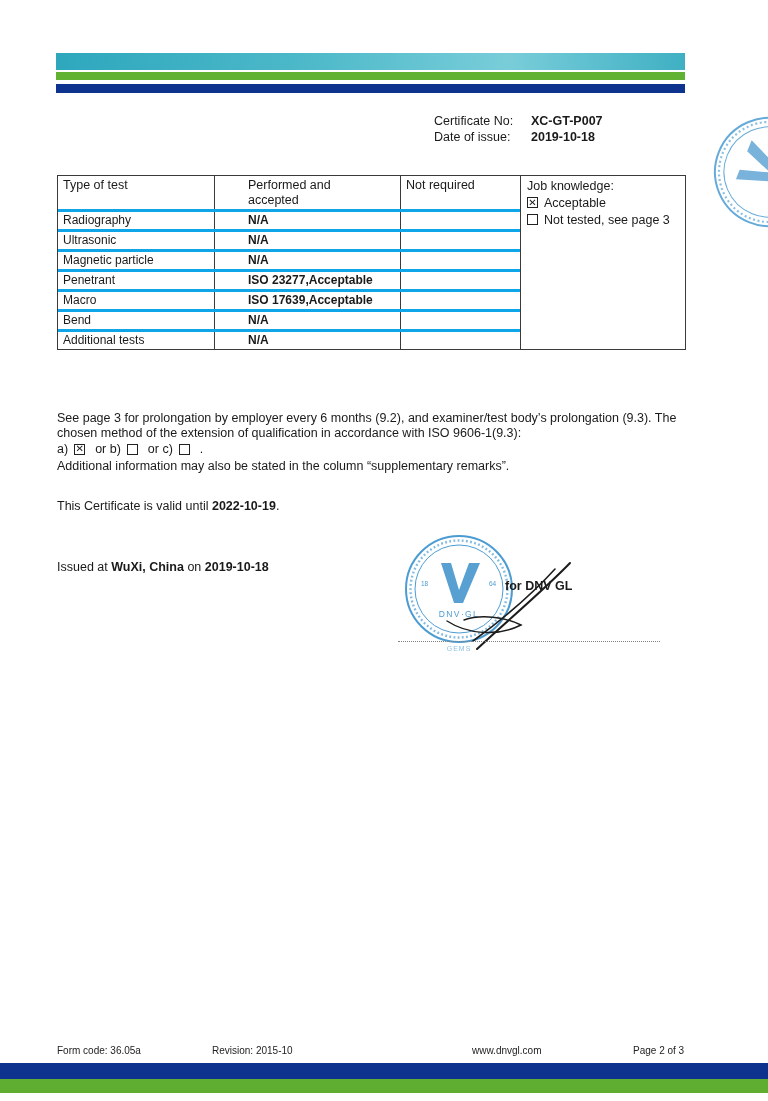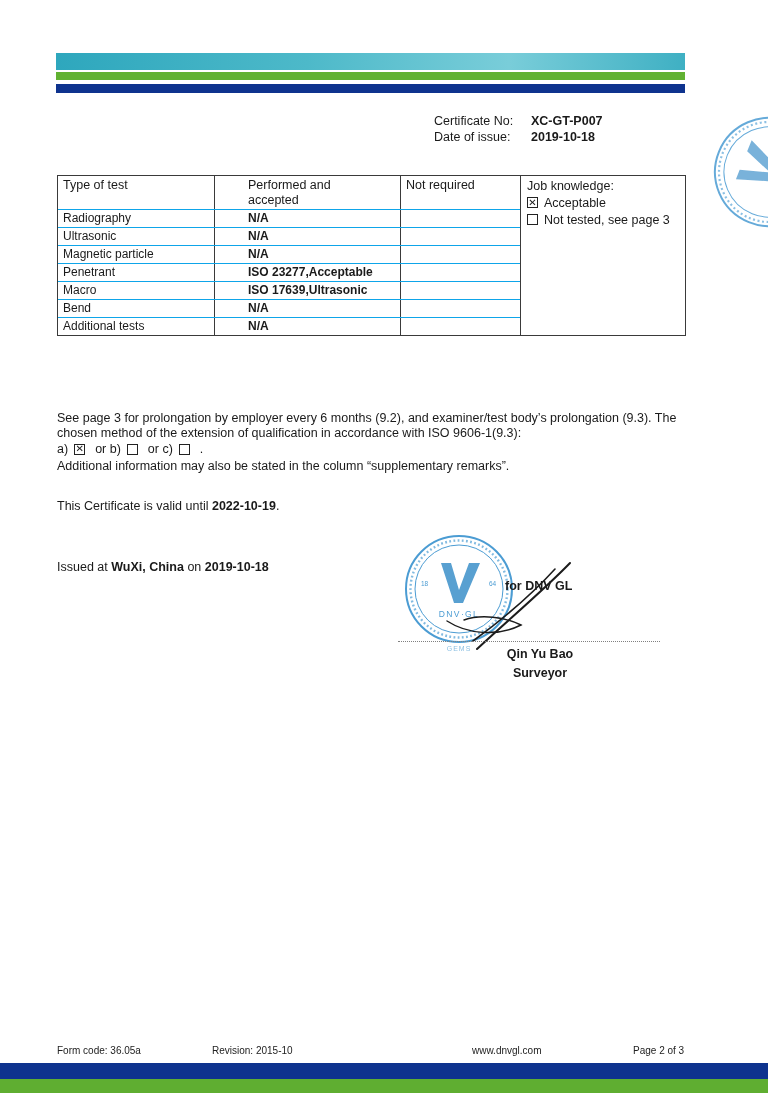--- a/index.html
+++ b/index.html
@@ -22,21 +22,21 @@
   .cert-info .val { font-weight:bold; }
 
   
   .corner-stamp { position:absolute; left:703px; top:106px; width:132px; height:132px;
                   transform:rotate(-68deg); opacity:.85; }
 
   
   .test-table { position:absolute; left:57px; top:175px; width:629px; display:flex; align-items:stretch;
                 font-size:12px; }
   .ttable { width:464px; border:1px solid #3a3a3a; }
-  .trow { display:flex; border-bottom:1px solid #0ea5e9; min-height:17px; }
+  .trow { display:flex; border-bottom:3px solid #0ea5e9; min-height:17px; }
   .trow:last-child { border-bottom:0; }
   .tc { padding:1px 5px; line-height:15px; }
   .c1 { width:157px; border-right:1px solid #3a3a3a; }
   .c2 { width:158px; border-right:1px solid #3a3a3a; font-weight:bold;margin-left:28px; }
   .c3 { flex:1; }
   .thead { min-height:34px; font-size:12.5px; }
   .thead .tc { font-weight:normal; padding-top:2px; line-height:15px; }
   .thead .hdr2 span { display:inline-block; max-width:104px; }
 
   .jobbox { width:165px; border:1px solid #3a3a3a; border-left:0; padding:3px 6px; font-size:12.5px; }
@@ -112,21 +112,21 @@
         <div class="tc c2">N/A</div>
         <div class="tc c3"></div>
       </div>
       <div class="trow">
         <div class="tc c1">Penetrant</div>
         <div class="tc c2">ISO 23277,Acceptable</div>
         <div class="tc c3"></div>
       </div>
       <div class="trow">
         <div class="tc c1">Macro</div>
-        <div class="tc c2">ISO 17639,Ultrasonic</div>
+        <div class="tc c2">ISO 17639,Acceptable</div>
         <div class="tc c3"></div>
       </div>
       <div class="trow">
         <div class="tc c1">Bend</div>
         <div class="tc c2">N/A</div>
         <div class="tc c3"></div>
       </div>
       <div class="trow">
         <div class="tc c1">Additional tests</div>
         <div class="tc c2">N/A</div>
@@ -184,24 +184,20 @@
       <text x="90" y="57" font-size="6.5" fill="#4b9cd3">64</text>
       <text x="60" y="122" text-anchor="middle" font-size="7" fill="#6fb0dc" opacity="0.8" letter-spacing="1">GEMS</text>
     </svg>
     <div class="for-dnv">for DNV GL</div>
     <svg class="sig-svg" width="300" height="160" viewBox="0 0 300 160">
       <path d="M185 38 C 160 64 122 96 92 124" fill="none" stroke="#1c1c1c" stroke-width="2" stroke-linecap="round"></path>
       <path d="M170 44 C 150 66 118 94 88 116" fill="none" stroke="#1c1c1c" stroke-width="1.6" stroke-linecap="round"></path>
       <path d="M62 96 C 82 109 112 112 136 100 C 120 92 96 89 79 95" fill="none" stroke="#1c1c1c" stroke-width="1.4" stroke-linecap="round"></path>
     </svg>
     <div class="dotline"></div>
-    <div class="sig-name">
-      <div>Qin Yu Bao</div>
-      <div>Surveyor</div>
-    </div>
   </div>
 
   <div class="footer-item f1">Form code: 36.05a</div>
   <div class="footer-item f2">Revision: 2015-10</div>
   <div class="footer-item f3">www.dnvgl.com</div>
   <div class="footer-item f4">Page 2 of 3</div>
 
   <div class="bar bbar-blue"></div>
   <div class="bar bbar-green"></div>
 

